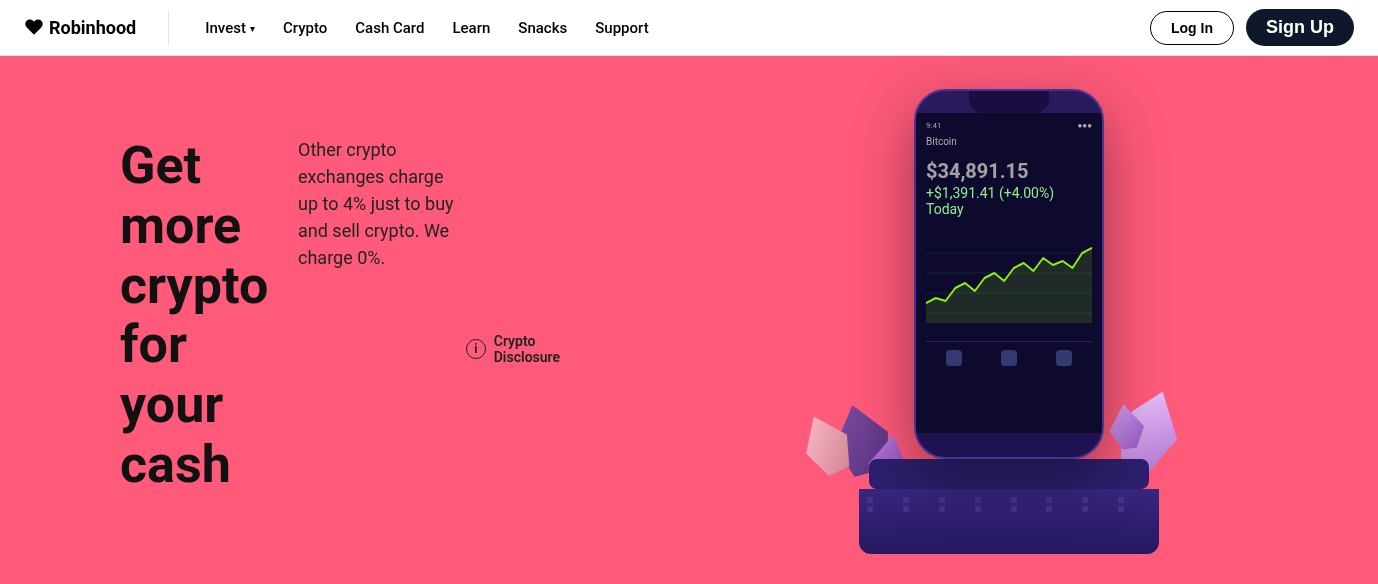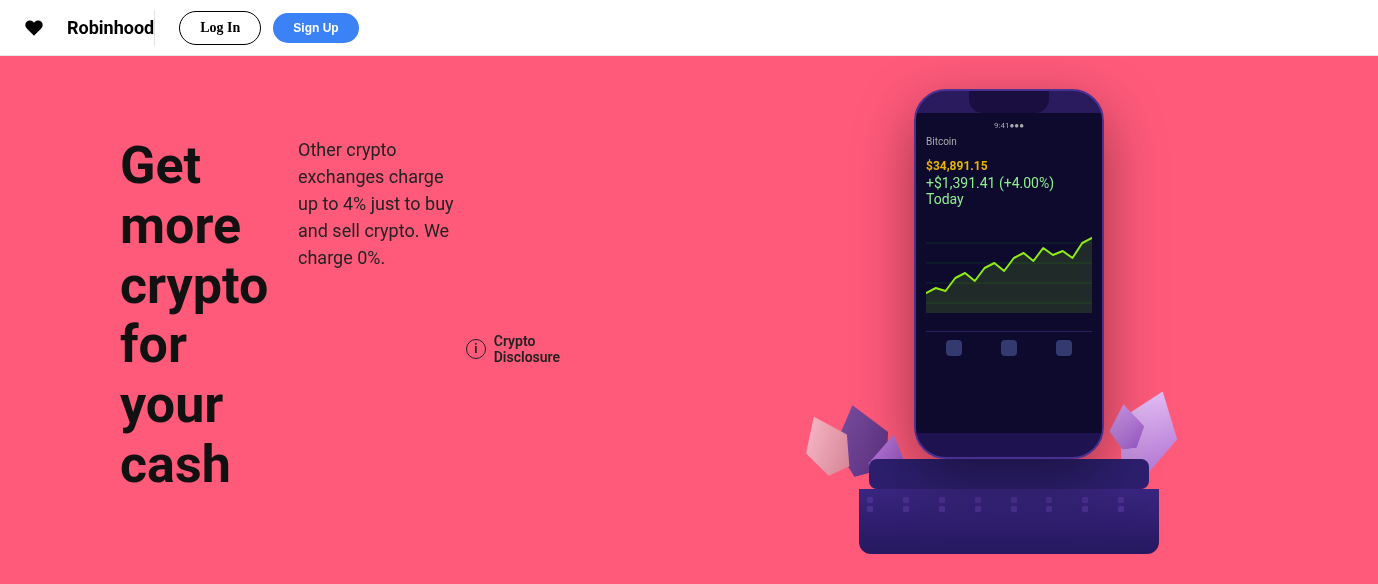--- a/index.html
+++ b/index.html
@@ -11,22 +11,23 @@
       align-items: center;
       height: 56px;
       background: #fff;
       border-bottom: 1px solid #e5e5e5;
       padding: 0 24px;
       position: relative;
       z-index: 10;
     }
     .navbar-logo {
       display: flex;
-      align-items: flex-end;
-      gap: 23px;
+      align-items: flex-start;
+      gap: 5px;
+      margin-right: 32px;
       text-decoration: none;
       color: #000;
     }
     .navbar-logo-text {
       font-size: 18px;
       font-weight: 700;
       color: #000;
     }
     .feather-icon {
       width: 20px;
@@ -67,28 +68,27 @@
     }
     .btn-login {
       padding: 8px 20px;
       border: 1.5px solid #000;
       border-radius: 50px;
       background: #fff;
       font-size: 14px;
       font-weight: 600;
       cursor: pointer;
       color: #000;
-      font-family: Liberation Serif, serif;
     }
     .btn-signup {
       padding: 8px 20px;
       border: none;
       border-radius: 50px;
-      background: #3b82f6;
-      font-size: 12px;
+      background: #0f172a;
+      font-size: 18px;
       font-weight: 600;
       cursor: pointer;
       color: #fff;
     }
 
     
     .hero {
       background: #FF5A7A;
       min-height: 528px;
       display: flex;
@@ -276,34 +276,34 @@
       border-radius: 0 0 14px 14px;
       margin: 0 auto;
     }
     .phone-screen {
       padding: 8px 10px;
       background: #0d0a2e;
       min-height: 320px;
     }
     .phone-status-bar {
       display: flex;
-      justify-content: center;
+      justify-content: space-between;
       font-size: 8px;
       color: #aaa;
       margin-bottom: 6px;
     }
     .phone-coin-name {
       font-size: 10px;
       color: #aaa;
       margin-bottom: 12px;
     }
     .phone-coin-price {
-      font-size: 12px;
+      font-size: 20px;
       font-weight: 700;
-      color: #eab308;
+      color: #a3a3a3;
       margin-bottom: 2px;
     }
     .phone-coin-change {
       font-size: 14px;
       color: #90EE90;
       margin-bottom: 16px;
     }
 
     
     .phone-chart {
@@ -347,20 +347,41 @@
 <body>
 
 <nav class="navbar">
   <a class="navbar-logo" href="#">
     <svg class="feather-icon" viewBox="0 0 24 24" fill="none">
       <path d="M20.84 4.61a5.5 5.5 0 0 0-7.78 0L12 5.67l-1.06-1.06a5.5 5.5 0 0 0-7.78 7.78l1.06 1.06L12 21.23l7.78-7.78 1.06-1.06a5.5 5.5 0 0 0 0-7.78z" fill="#000" stroke="none"></path>
     </svg>
     <span class="navbar-logo-text">Robinhood</span>
   </a>
   <div class="navbar-divider"></div>
+  <nav class="navbar-nav">
+    <a class="nav-item">
+      <span>Invest</span>
+      <span class="nav-chevron">▾</span>
+    </a>
+    <a class="nav-item">
+      <span>Crypto</span>
+    </a>
+    <a class="nav-item">
+      <span>Cash Card</span>
+    </a>
+    <a class="nav-item">
+      <span>Learn</span>
+    </a>
+    <a class="nav-item">
+      <span>Snacks</span>
+    </a>
+    <a class="nav-item">
+      <span>Support</span>
+    </a>
+  </nav>
   <div class="navbar-actions">
     <button class="btn-login">Log In</button>
     <button class="btn-signup">Sign Up</button>
   </div>
 </nav>
 
 <section class="hero" style="background: rgb(255, 90, 122);">
   <div class="hero-content">
     <h1 class="hero-title">Get more crypto for your cash</h1>
     <p class="hero-subtitle">Other crypto exchanges charge up to 4% just to buy and sell crypto. We charge 0%.</p>

